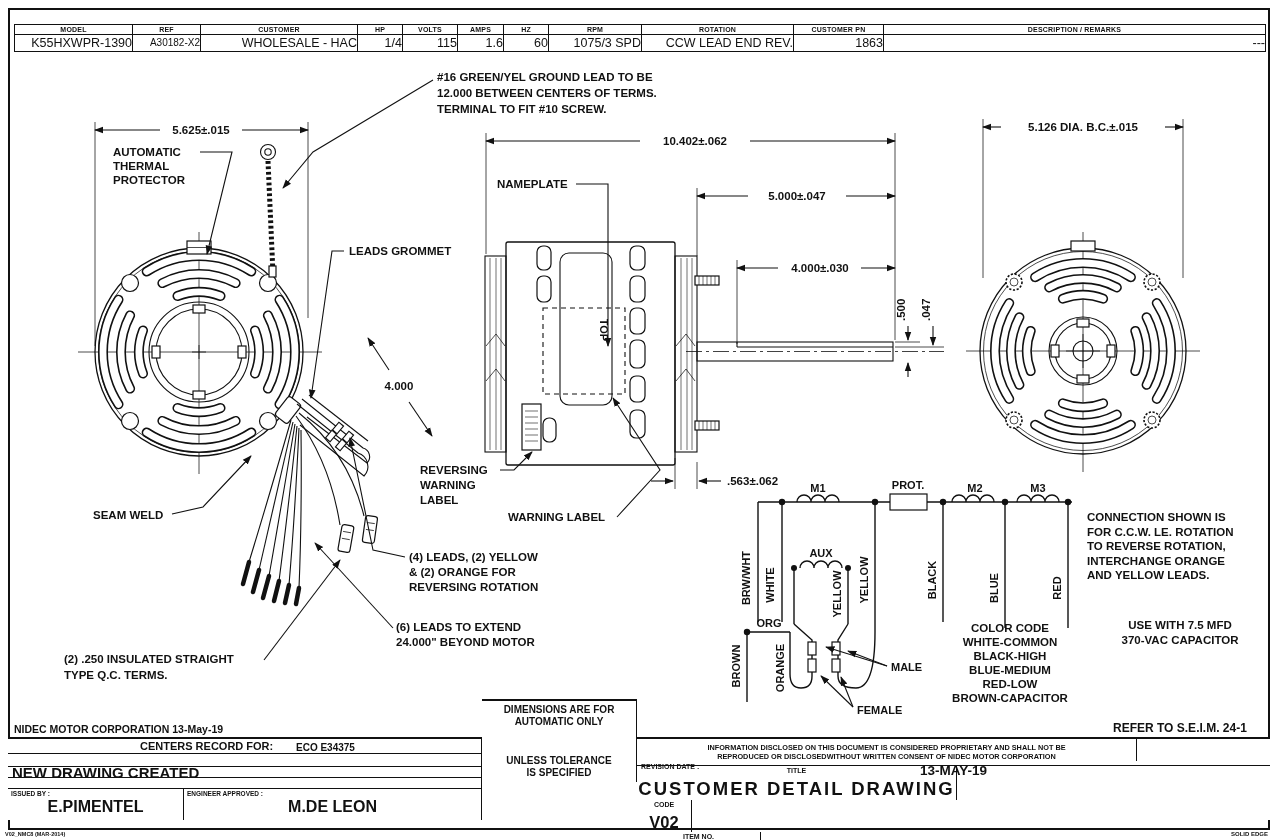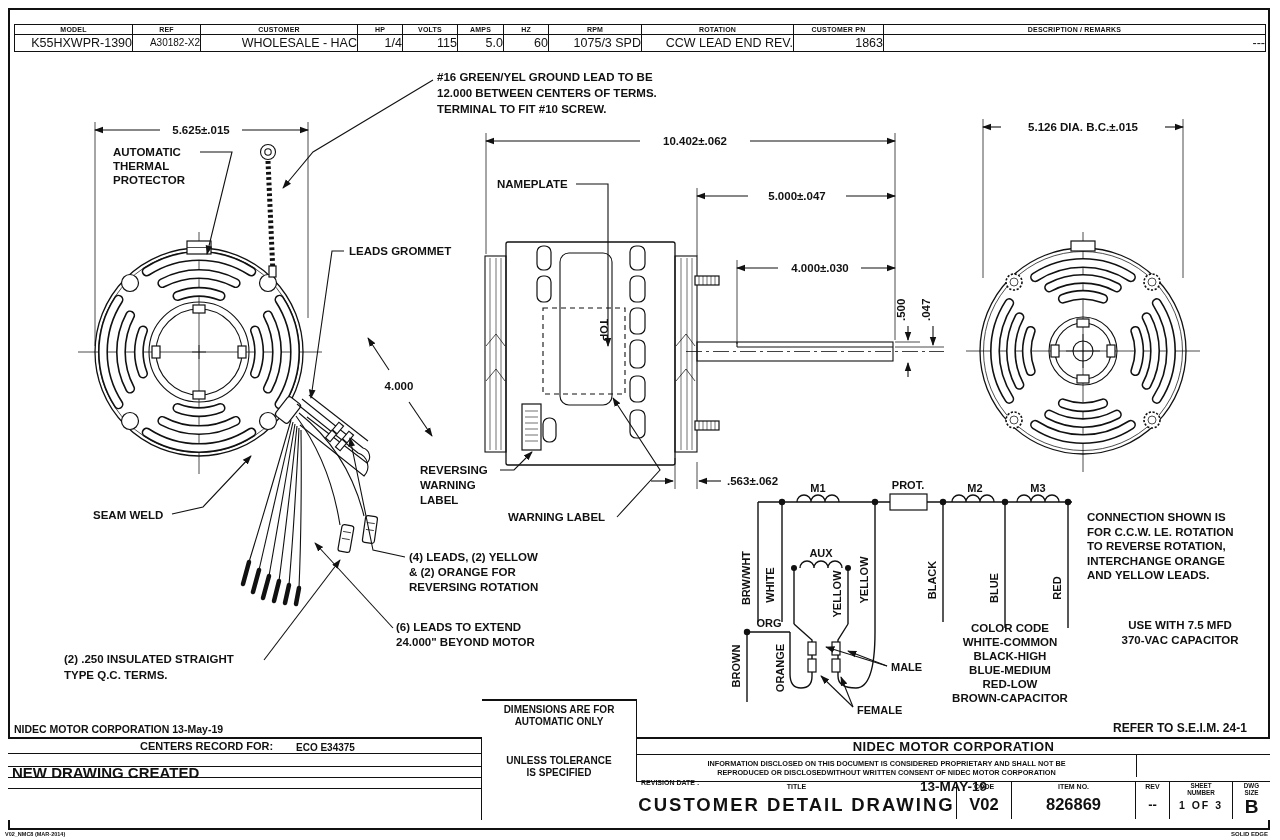--- a/index.html
+++ b/index.html
@@ -45,21 +45,21 @@
   .midbox{position:absolute;left:482px;top:699px;width:155px;height:83px;border-top:2px solid #111;border-right:1.5px solid #111;box-sizing:border-box;text-align:center;background:#fff;}
   .midbox div{font-size:10px;font-weight:700;line-height:12px;}
   .titleblock{position:absolute;left:637px;top:737px;width:633px;height:83px;border-top:2px solid #111;box-sizing:border-box;background:#fff;}
   .t-company{height:16px;line-height:16px;text-align:center;font-size:13px;font-weight:700;letter-spacing:.4px;border-bottom:1.1px solid #111;box-sizing:border-box;}
   .t-mid{display:flex;height:27px;border-bottom:1.1px solid #111;box-sizing:border-box;flex-direction:column;}
   .prop{width:500px;border-right:1.1px solid #111;box-sizing:border-box;text-align:center;padding-top:4px;}
   .prop div{font-size:7.3px;font-weight:700;line-height:9px;}
   .revdate{flex:1;position:relative;}
   .revdate .rl{position:absolute;left:4px;top:2px;font-size:7px;font-weight:700;}
   .revdate .rv{text-align:center;margin-top:2px;font-size:13.5px;font-weight:700;}
-  .t-bot{display:flex;height:37px;}
+  .t-bot{display:flex;height:37px;flex-direction:column;}
   .tcellbase{position:relative;border-right:1.1px solid #111;box-sizing:border-box;text-align:center;}
   .clab{font-size:7px;font-weight:700;line-height:8px;margin-top:1px;}
   .clab2{font-size:6.3px;font-weight:700;line-height:6.5px;margin-top:1px;}
   .bigtitle{font-size:18.5px;font-weight:700;letter-spacing:2px;margin-top:3px;white-space:nowrap;}
   .bigval{font-size:16.5px;font-weight:700;margin-top:4px;}
   .medval{font-size:13px;font-weight:700;margin-top:6px;}
   .shval{font-size:10.5px;font-weight:700;margin-top:3px;letter-spacing:2px;}
   .dwgval{font-size:19px;font-weight:700;margin-top:0px;}
   .f-left{position:absolute;left:5px;top:831px;font-size:5.5px;font-weight:700;}
   .f-right{position:absolute;right:12px;top:831px;font-size:6px;font-weight:700;}
@@ -85,21 +85,21 @@
   <div class="col" style="width:45px">
     <div class="h">HP</div>
     <div class="v">1/4</div>
   </div>
   <div class="col" style="width:55px">
     <div class="h">VOLTS</div>
     <div class="v">115</div>
   </div>
   <div class="col" style="width:46px">
     <div class="h">AMPS</div>
-    <div class="v">5.0</div>
+    <div class="v">1.6</div>
   </div>
   <div class="col" style="width:45px">
     <div class="h">HZ</div>
     <div class="v">60</div>
   </div>
   <div class="col" style="width:93px">
     <div class="h">RPM</div>
     <div class="v">1075/3 SPD</div>
   </div>
   <div class="col" style="width:152px">
@@ -460,31 +460,40 @@
 <div class="revtable">
   <div class="rrow" style="height:15px">
     <span class="rrf">CENTERS RECORD FOR:</span>
     <span class="eco">ECO E34375</span>
   </div>
   <div class="rrow" style="height:13px">
     <span class="ndc">NEW DRAWING CREATED</span>
   </div>
   <div class="rrow" style="height:11px"></div>
   <div class="rrow" style="height:11px"></div>
+  <div class="sigrow">
+    <div class="sigcell" style="width:176px;border-right:1.1px solid #111">
+      <span class="slab">ISSUED BY :</span>
+      <div class="sname">E.PIMENTEL</div>
+    </div>
+    <div class="sigcell" style="flex:1">
+      <span class="slab">ENGINEER APPROVED :</span>
+      <div class="sname">M.DE LEON</div>
+    </div>
+  </div>
 </div>
 
 <div class="midbox">
   <div style="margin-top:3px">DIMENSIONS ARE FOR</div>
   <div>AUTOMATIC ONLY</div>
   <div style="margin-top:27px">UNLESS TOLERANCE</div>
   <div>IS SPECIFIED</div>
 </div>
 
 <div class="titleblock">
-  <div class="t-company">NIDEC MOTOR CORPORATION</div>
   <div class="t-mid">
     <div class="prop">
       <div>INFORMATION DISCLOSED ON THIS DOCUMENT IS CONSIDERED PROPRIETARY AND SHALL NOT BE</div>
       <div>REPRODUCED OR DISCLOSEDWITHOUT WRITTEN CONSENT OF NIDEC MOTOR CORPORATION</div>
     </div>
     <div class="revdate">
       <span class="rl">REVISION DATE :</span>
       <div class="rv">13-MAY-19</div>
     </div>
   </div>

